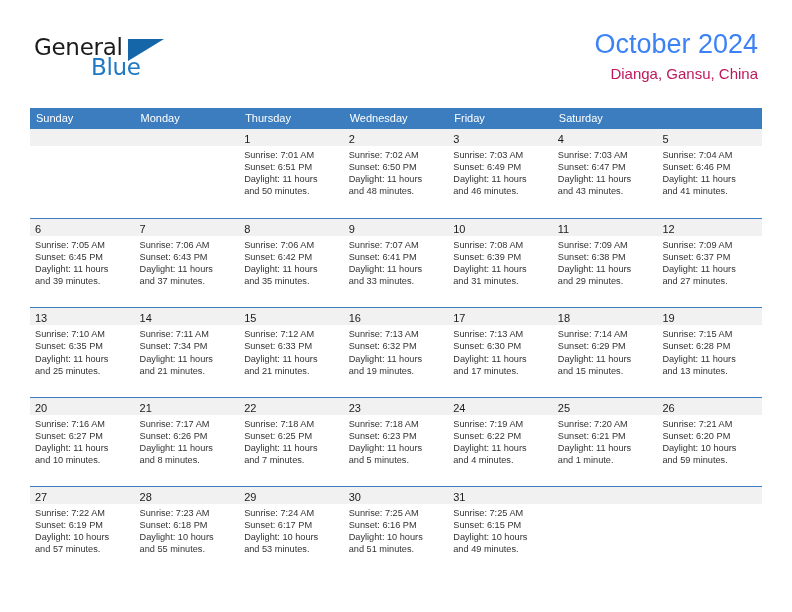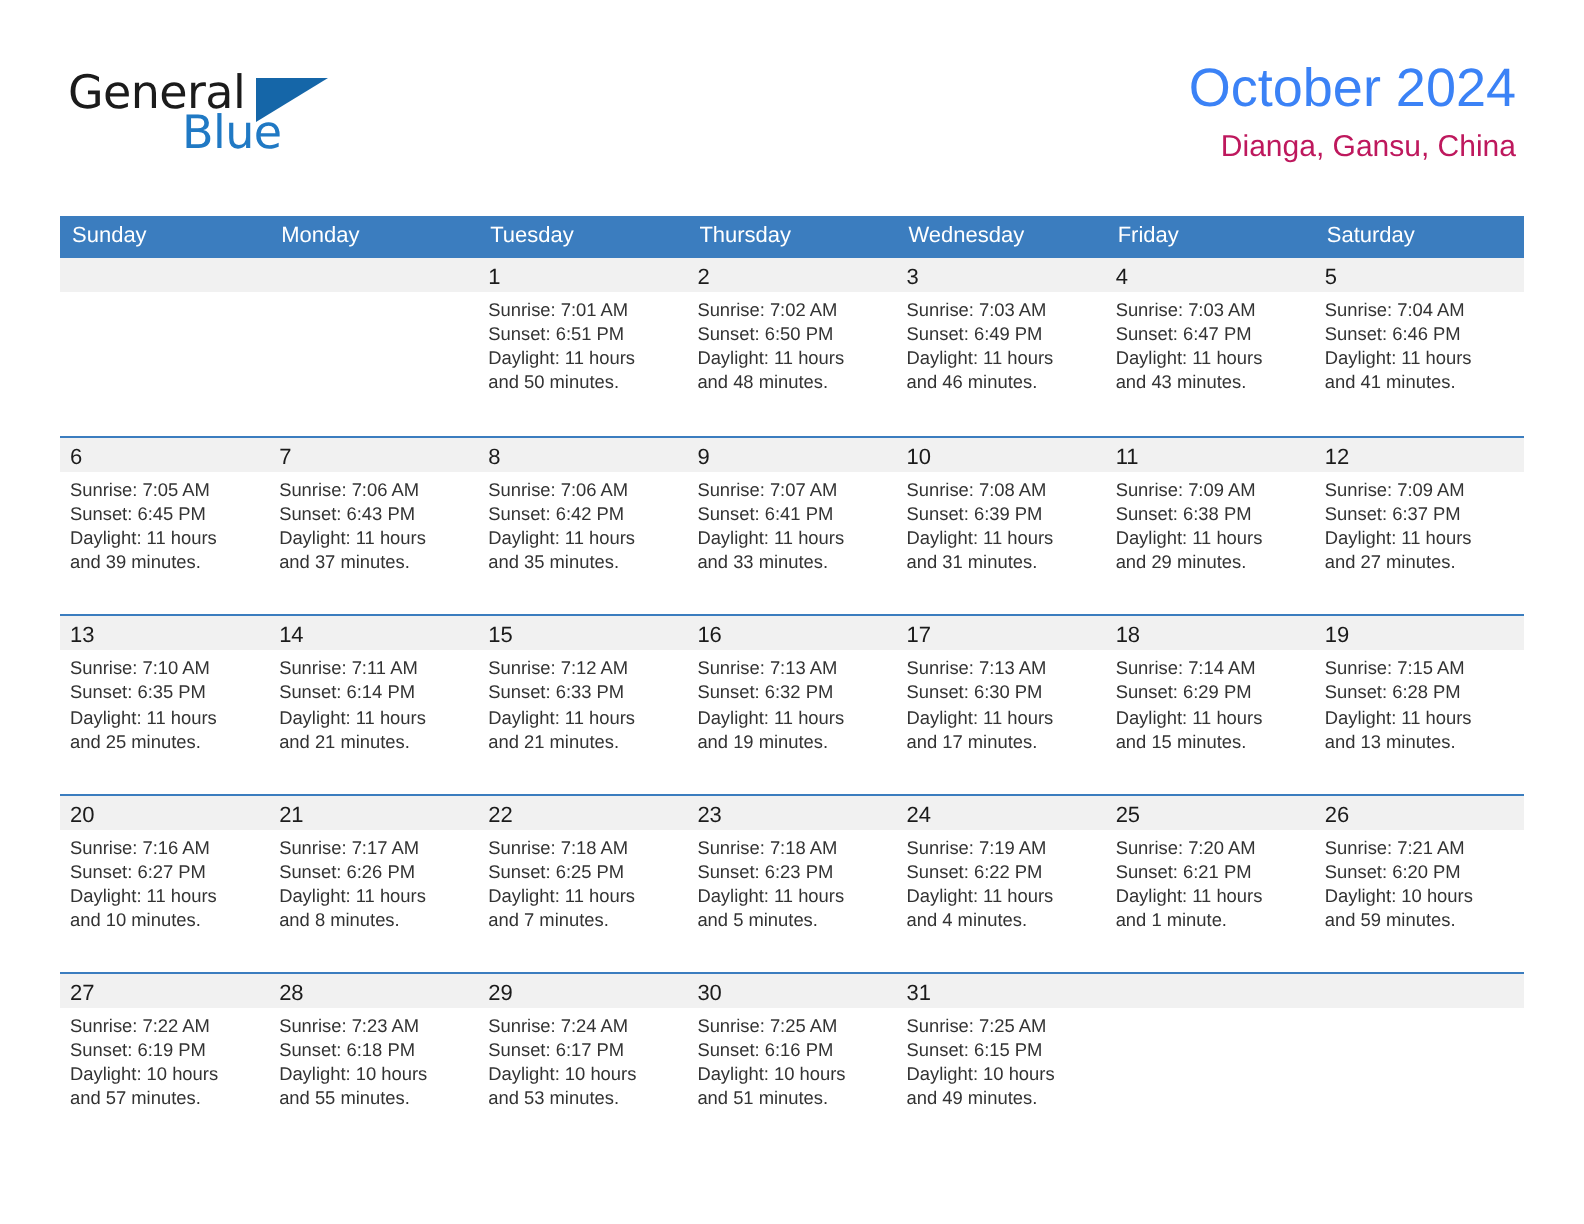--- a/index.html
+++ b/index.html
@@ -175,21 +175,20 @@
       <div class="cal-subtitle">Dianga, Gansu, China</div>
     </div>
 
   </div>
 
   <div class="calendar">
 
     <div class="dow-row">
       <div class="dow-cell">Sunday</div>
       <div class="dow-cell">Monday</div>
-      <div class="dow-cell">Tuesday</div>
       <div class="dow-cell">Thursday</div>
       <div class="dow-cell">Wednesday</div>
       <div class="dow-cell">Friday</div>
       <div class="dow-cell">Saturday</div>
     </div>
 
     <div class="week first">
       <div class="day empty">
         <div class="day-num-bar"><span class="day-num"></span></div>
         <div class="day-info">
@@ -328,21 +327,21 @@
           <div>Sunrise: 7:10 AM</div>
           <div>Sunset: 6:35 PM</div>
           <div>Daylight: 11 hours</div>
           <div>and 25 minutes.</div>
         </div>
       </div>
       <div class="day">
         <div class="day-num-bar"><span class="day-num">14</span></div>
         <div class="day-info">
           <div>Sunrise: 7:11 AM</div>
-          <div>Sunset: 6:14 PM</div>
+          <div>Sunset: 7:34 PM</div>
           <div>Daylight: 11 hours</div>
           <div>and 21 minutes.</div>
         </div>
       </div>
       <div class="day">
         <div class="day-num-bar"><span class="day-num">15</span></div>
         <div class="day-info">
           <div>Sunrise: 7:12 AM</div>
           <div>Sunset: 6:33 PM</div>
           <div>Daylight: 11 hours</div>

